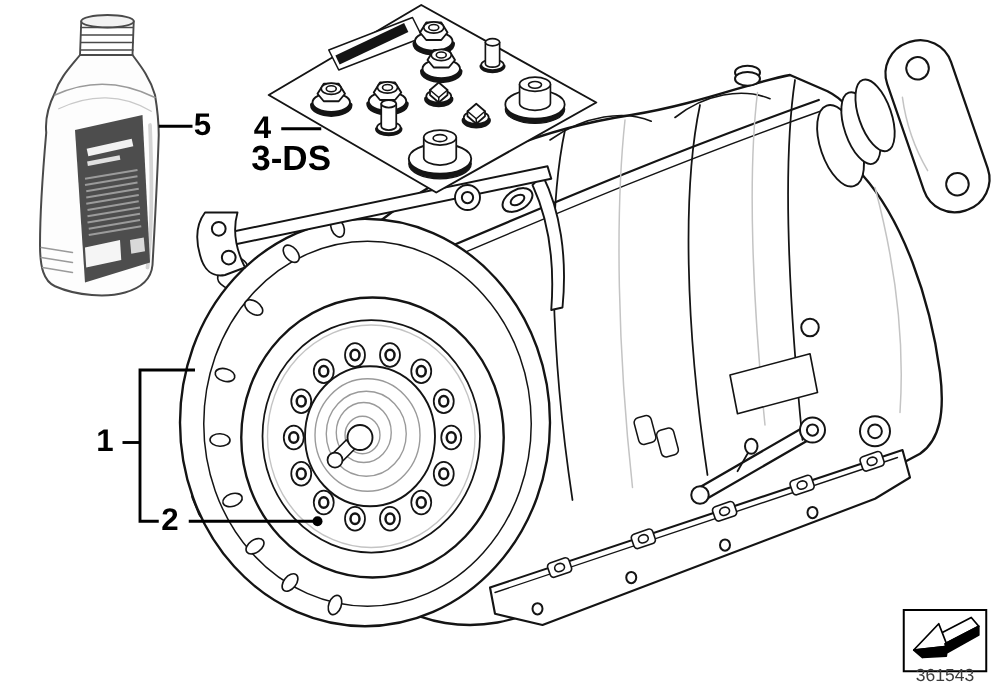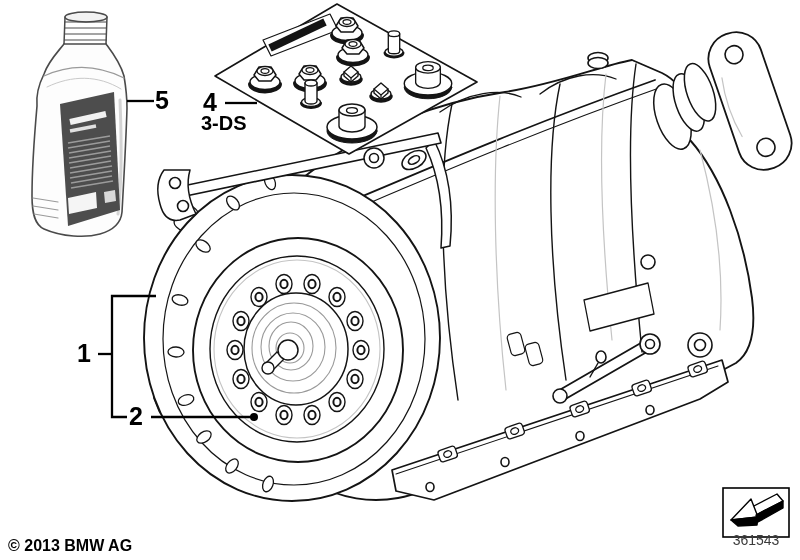--- a/index.html
+++ b/index.html
@@ -1,21 +1,21 @@
 <!DOCTYPE html>
 <html><head>
 <meta charset="utf-8">
 <style>
   html,body{margin:0;padding:0;background:#ffffff;}
   #stage{position:relative;width:800px;height:560px;background:#ffffff;overflow:hidden;
          font-family:"Liberation Sans", sans-serif;}
   #art{position:absolute;left:0;top:0;width:800px;height:560px;}
   .callout{position:absolute;font-weight:bold;color:#000;line-height:1;letter-spacing:0;}
   .num{font-size:25px;}
-  .kitcode{font-size:20px;}
+  .kitcode{font-size:28px;}
   #copyright{position:absolute;left:8px;top:537px;font-size:16px;font-weight:bold;color:#000;}
   #diagno{position:absolute;left:716px;top:532px;width:80px;text-align:center;
           font-size:14px;color:#3c3c3c;}
 </style>
 </head>
 <body>
 
 <div id="stage">
 
 <svg id="art" viewBox="0 0 800 560" xmlns="http://www.w3.org/2000/svg">
@@ -335,16 +335,15 @@
     </g>
   </g>
 </svg>
 
 <div class="callout num" style="left:155px;top:88px;">5</div>
 <div class="callout num" style="left:203px;top:90px;">4</div>
 <div class="callout kitcode" style="left:201px;top:113px;">3-DS</div>
 <div class="callout num" style="left:77px;top:341px;">1</div>
 <div class="callout num" style="left:129px;top:404px;">2</div>
 
-<div id="copyright">© 2013 BMW AG</div>
 <div id="diagno">361543</div>
 
 </div>
 
 </body></html>

